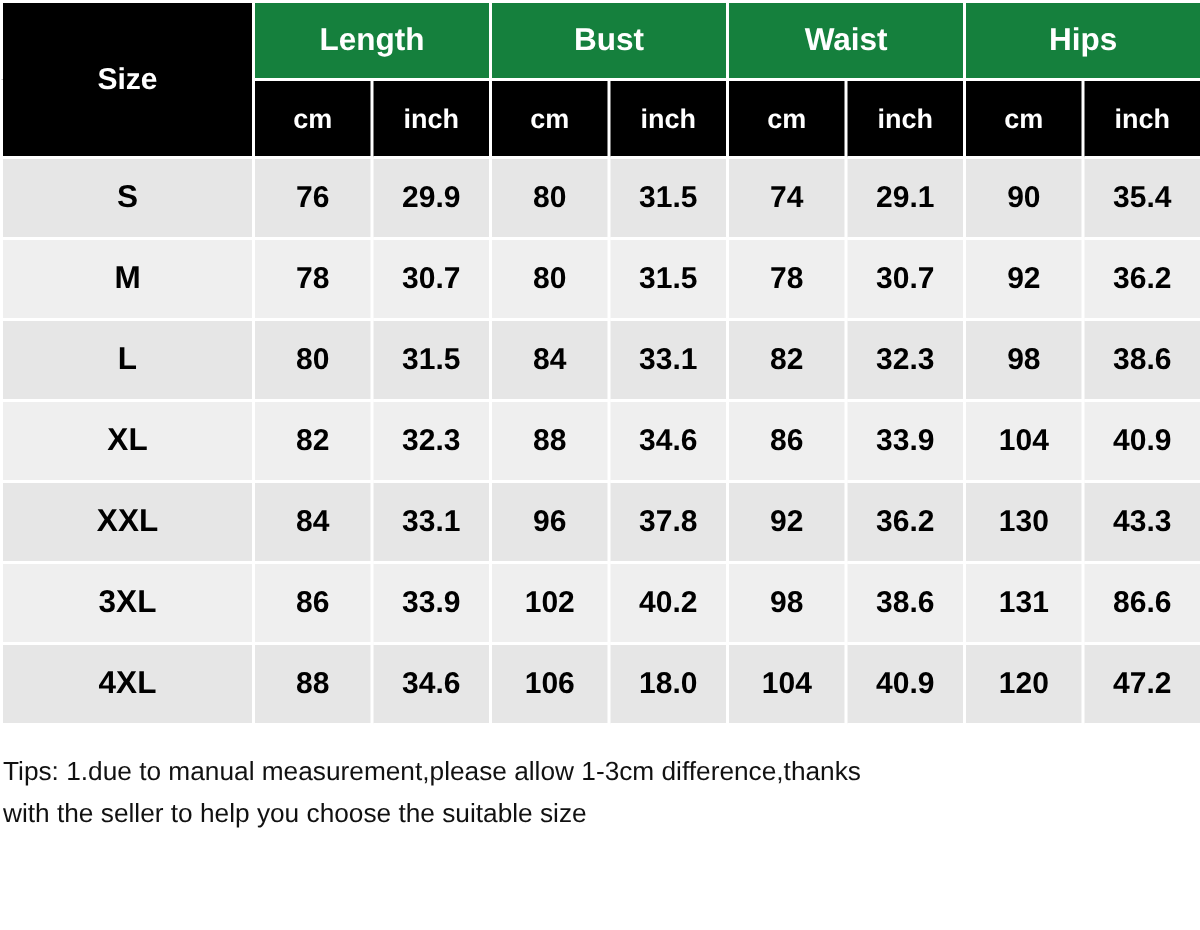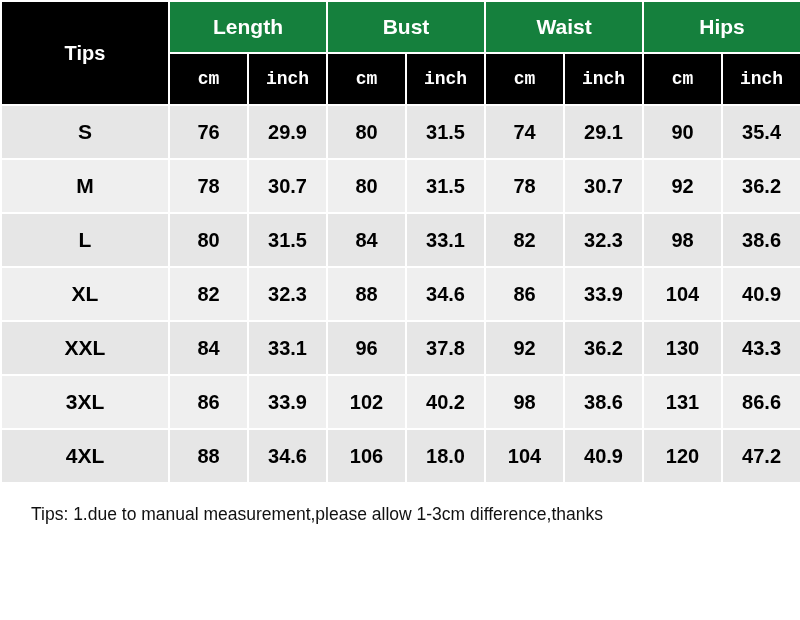--- a/index.html
+++ b/index.html
@@ -44,41 +44,40 @@
     background: #000000;
     color: #ffffff;
     font-size: 20px;
     height: 100px;
   }
   .subhdr {
     background: #000000;
     color: #ffffff;
     font-size: 18px;
     height: 50px;
-    font-family: Liberation Mono, monospace;
   }
   
   tbody tr td {
     height: 52px;
     font-size: 20px;
   }
   tbody tr.even td {
     background: #e6e6e6;
   }
   tbody tr.odd td {
     background: #efefef;
   }
   tbody td.size-cell {
     font-size: 21px;
   }
   col.c-size { width: 168px; }
   col.c-val  { width: 79px; }
 
   .tips {
-    padding: 16px 14px 0 31px;
+    padding: 16px 14px 0 2px;
     font-size: 17.5px;
     line-height: 1.62;
     color: #111111;
   }
   .tips .line {
     white-space: pre-wrap;
   }
   .tips .indent {
     padding-left: 32px;
   }
@@ -95,21 +94,21 @@
         <col class="c-val">
       <col class="c-val">
         <col class="c-val">
       <col class="c-val">
         <col class="c-val">
       <col class="c-val">
         <col class="c-val">
     </colgroup>
     <thead>
       <tr>
-        <th class="hdr-size" rowspan="2">Tips</th>
+        <th class="hdr-size" rowspan="2">Size</th>
         <th class="hdr" colspan="2">Length</th>
         <th class="hdr" colspan="2">Bust</th>
         <th class="hdr" colspan="2">Waist</th>
         <th class="hdr" colspan="2">Hips</th>
       </tr>
       <tr>
         <th class="subhdr">cm</th>
         <th class="subhdr">inch</th>
         <th class="subhdr">cm</th>
         <th class="subhdr">inch</th>
@@ -195,15 +194,16 @@
         <td>104</td>
         <td>40.9</td>
         <td>120</td>
         <td>47.2</td>
       </tr>
     </tbody>
   </table>
 
   <div class="tips">
     <div class="line">Tips: 1.due to manual measurement,please allow 1-3cm difference,thanks</div>
+    <div class="line">with the seller to help you choose the suitable size</div>
   </div>
 
 </div>
 
 </body></html>

